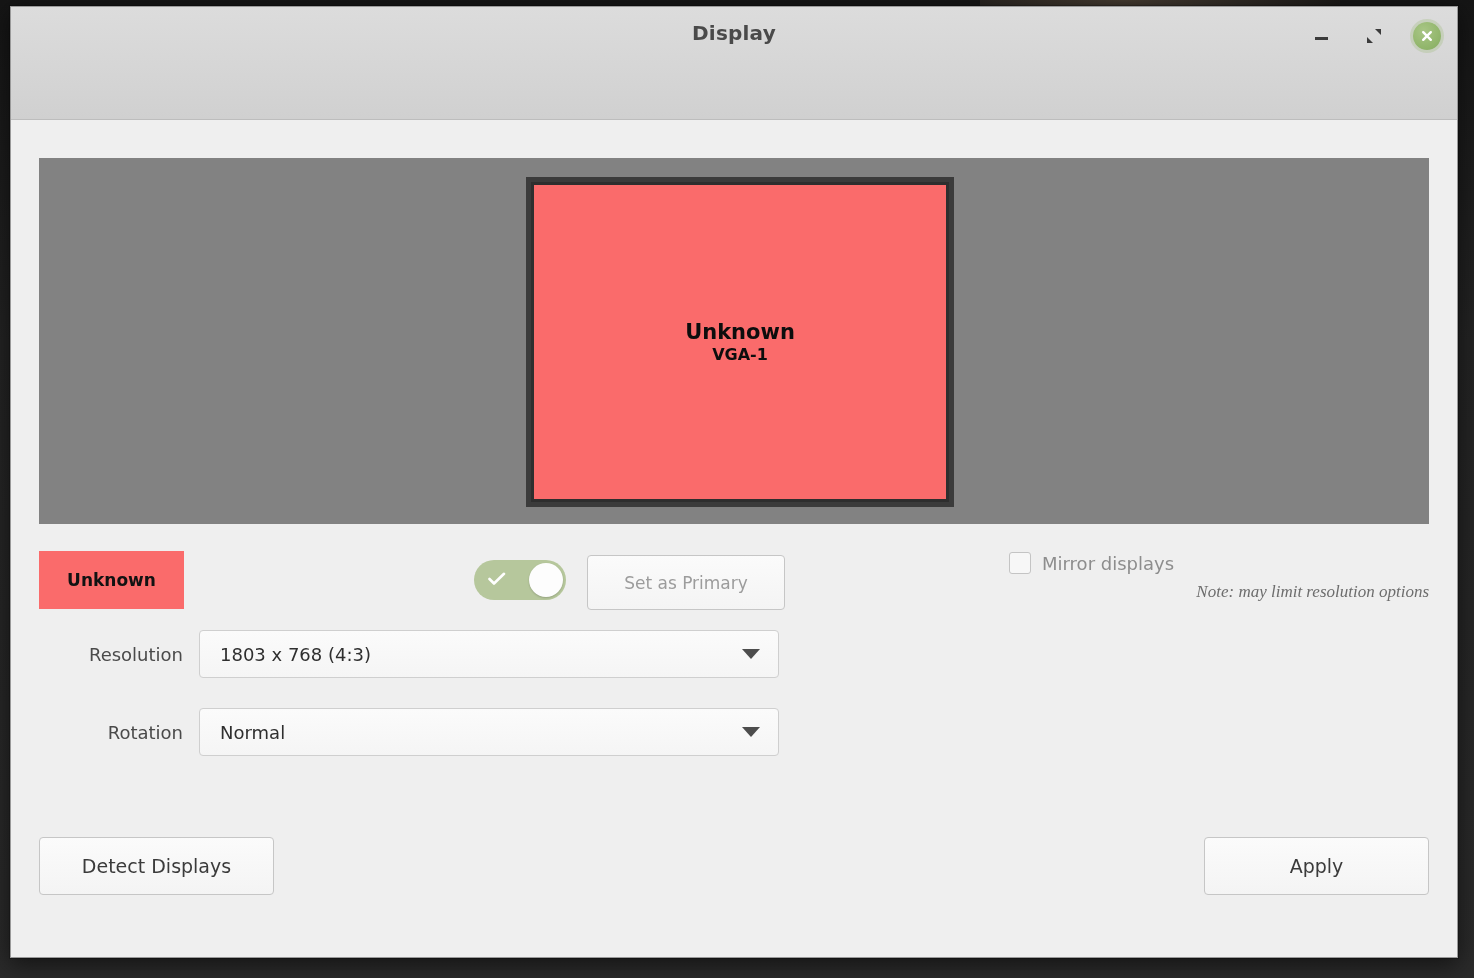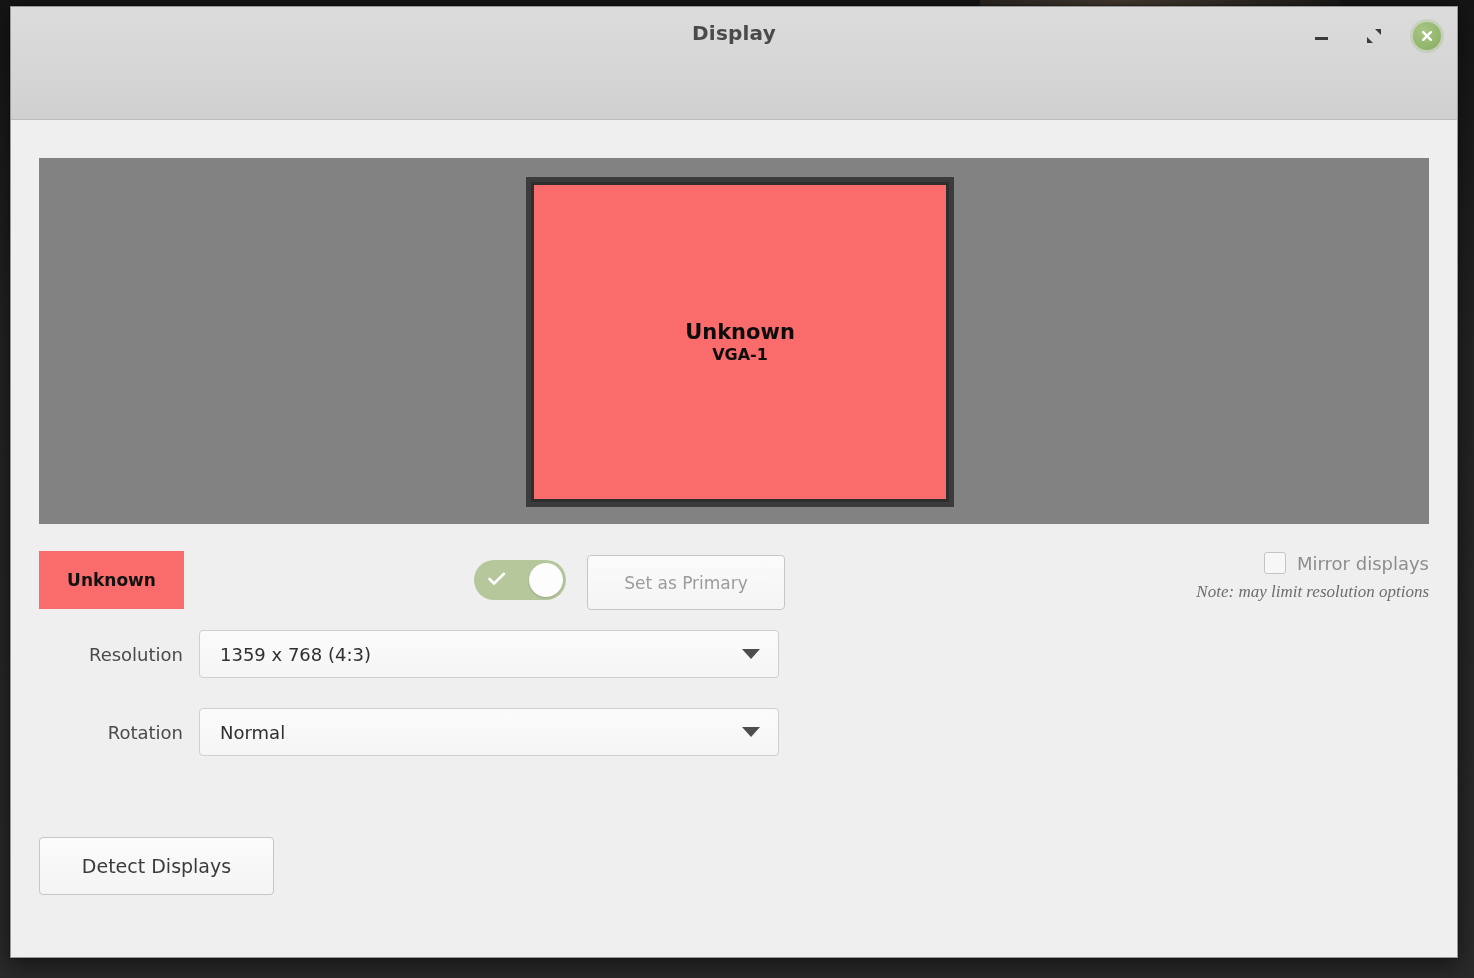--- a/index.html
+++ b/index.html
@@ -246,21 +246,20 @@
     margin-top: 8px;
     font-size: 17px;
     font-style: italic;
     color: #6d6d6d;
     text-align: right;
     font-family: Liberation Serif, serif;
   }
   .mirror-row-inner {
     display: flex;
     align-items: center;
-    justify-content: flex-end;
     gap: 11px;
   }
 
   
   .form-area {
     position: absolute;
     left: 28px;
     top: 510px;
     width: 760px;
   }
@@ -383,31 +382,32 @@
         <div class="mirror-note">Note: may limit resolution options</div>
       </div>
 
     </div>
 
     <div class="form-area">
 
       <div class="form-row">
         <div class="form-label">Resolution</div>
         <div class="combo">
-          <span>1359 x 768 (4:3)</span>
+          <span>1803 x 768 (4:3)</span>
           <span class="arrow"></span>
         </div>
       </div>
 
       <div class="form-row">
         <div class="form-label">Rotation</div>
         <div class="combo">
           <span>Normal</span>
           <span class="arrow"></span>
         </div>
       </div>
 
     </div>
 
     <div class="btn btn-detect">Detect Displays</div>
+    <div class="btn btn-apply">Apply</div>
 
   </div>
 </div>
 
 </body></html>

